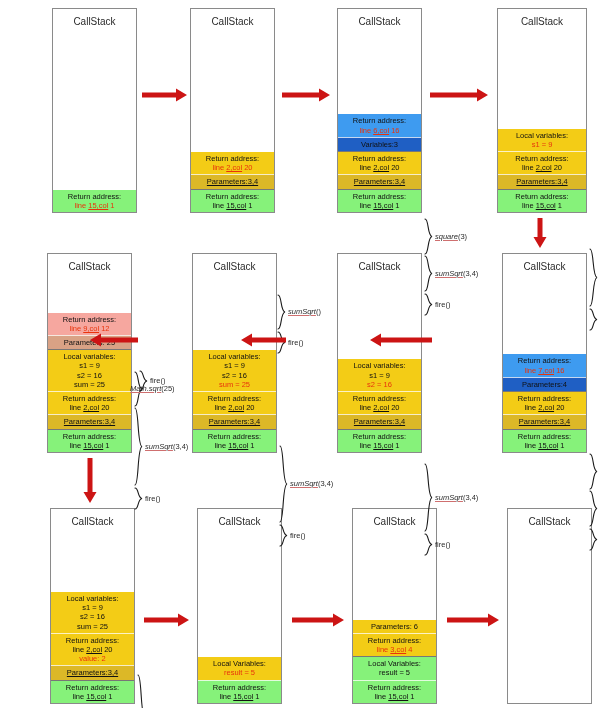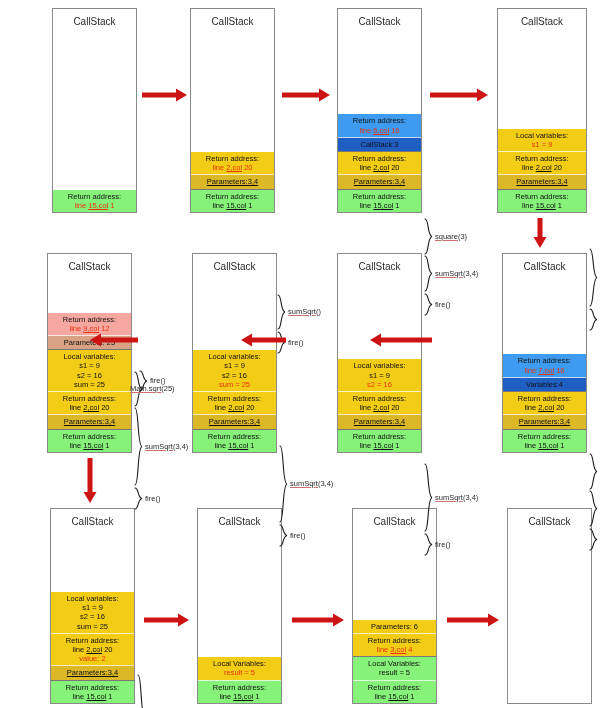--- a/index.html
+++ b/index.html
@@ -58,21 +58,21 @@
     font-size:0px;
     color:#1a1a1a;
     pointer-events:none;
   }
   .lbl{
     position:absolute;
     font-size:7.5px;
     color:#2b2b2b;
     white-space:nowrap;
   }
-  .lbl .sq{text-decoration:underline;text-decoration-color:#cf6f6f;}
+  .lbl .sq{text-decoration:underline;text-decoration-color:#cf6f6f;font-style:italic;}
 
   
   .arrow{position:absolute;}
   .arrow svg{display:block;}
 </style>
 </head>
 <body>
 
 <div class="stage">
 
@@ -105,21 +105,21 @@
     </div>
     <div class="stack" style="left: 295px; top: 8px; width: 85px; height: 205px;">
       <div class="stack-title">CallStack</div>
       <div class="stack-fill"></div>
       <div class="frames">
         <div class="row c-blue first">
           <div><span class="">Return address:</span></div>
           <div><span class="hi">line <u>6,col</u> 16</span></div>
         </div>
         <div class="row c-blue-d">
-          <div><span class="">CallStack:3</span></div>
+          <div><span class="">Variables:3</span></div>
         </div>
         <div class="row c-yellow frame-sep">
           <div><span class="">Return address:</span></div>
           <div><span class="">line <u>2,col</u> 20</span></div>
         </div>
         <div class="row c-yellow-d">
           <div><span class="">Parameters:3,4</span></div>
         </div>
         <div class="row c-green frame-sep">
           <div><span class="">Return address:</span></div>
@@ -150,21 +150,21 @@
     </div>
     <div class="stack" style="left: 460px; top: 253px; width: 85px; height: 200px;">
       <div class="stack-title">CallStack</div>
       <div class="stack-fill"></div>
       <div class="frames">
         <div class="row c-blue first">
           <div><span class="">Return address:</span></div>
           <div><span class="hi">line <u>7,col</u> 16</span></div>
         </div>
         <div class="row c-blue-d">
-          <div><span class="">Variables:4</span></div>
+          <div><span class="">Parameters:4</span></div>
         </div>
         <div class="row c-yellow frame-sep">
           <div><span class="">Return address:</span></div>
           <div><span class="">line <u>2,col</u> 20</span></div>
         </div>
         <div class="row c-yellow-d">
           <div><span class="">Parameters:3,4</span></div>
         </div>
         <div class="row c-green frame-sep">
           <div><span class="">Return address:</span></div>

